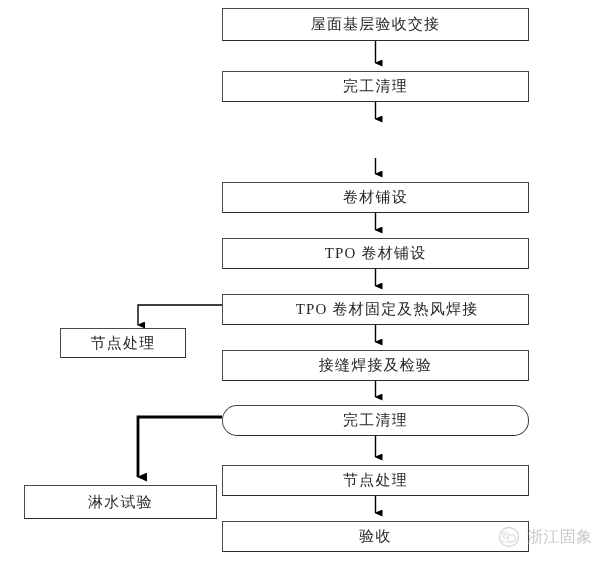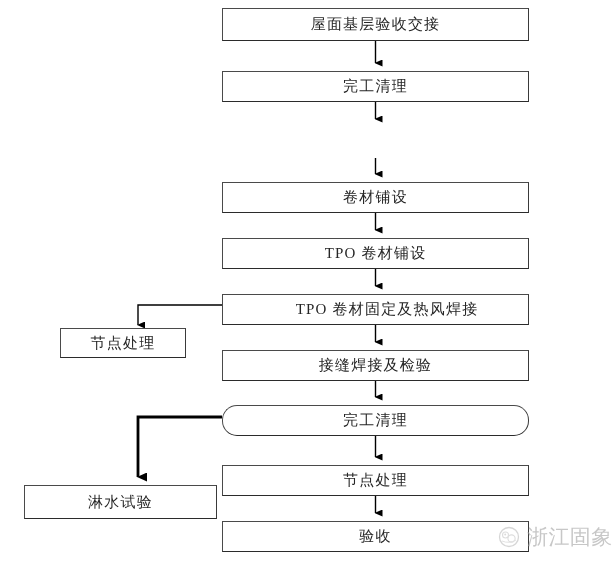--- a/index.html
+++ b/index.html
@@ -82,21 +82,21 @@
     gap: 5px;
     opacity: 0.55;
   }
   #watermark-logo {
     width: 26px;
     height: 26px;
     flex: 0 0 26px;
   }
   #watermark-text {
     font-family: "DejaVu Sans", "Liberation Sans", sans-serif;
-    font-size: 21px;
+    font-size: 16px;
     color: #9a9a9a;
     letter-spacing: 0.02em;
     white-space: nowrap;
   }
 </style>
 </head>
 <body>
 
 <div id="flow-root">
 

